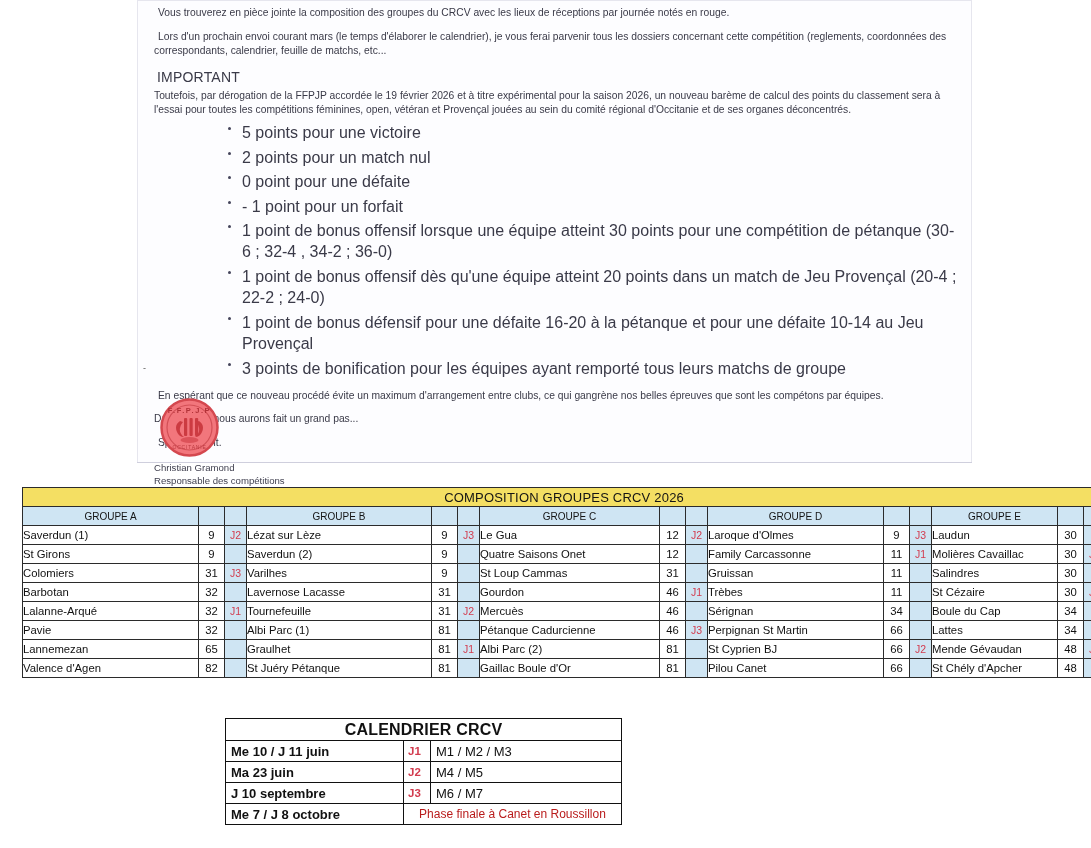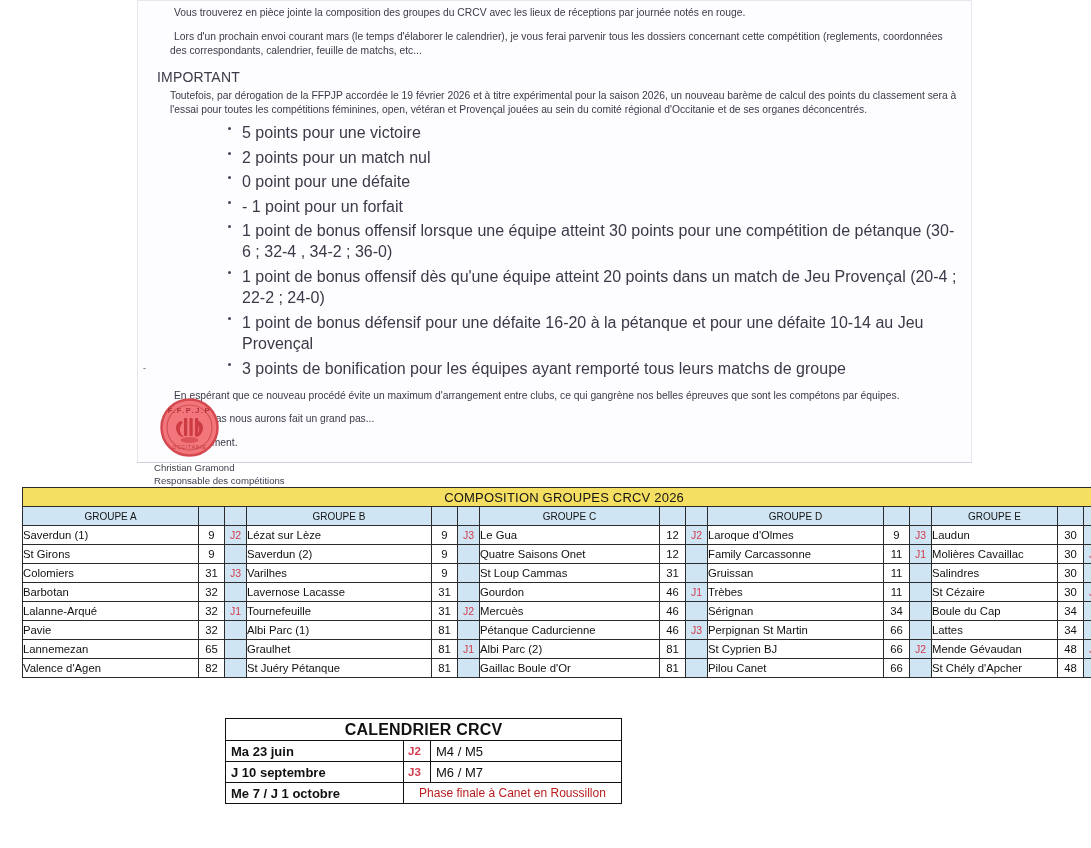--- a/index.html
+++ b/index.html
@@ -23,21 +23,21 @@
     content:"";
     position:absolute;left:0;right:0;bottom:0;height:1px;background:#cfcfdd;
   }
   .letter-body{
     position:absolute;
     left:17px; top:0px; right:14px;
     color:#3a3a48;
     font-size:10.3px;
     line-height:1.42;
   }
-  .para{margin:0 0 9px 16px;}
+  .para{margin:0 0 9px 0;}
   .para.tight{margin-bottom:4px;}
   .indent{text-indent:4px;}
   .p-first{margin-top:6px;}
   .important-label{margin:0 0 1px 3px;font-size:14px;letter-spacing:.2px;}
   ul.bullets{
     margin:4px 0 10px 0;
     padding-left:88px;
     list-style:none;
   }
   ul.bullets li{
@@ -425,27 +425,32 @@
   <colgroup>
     <col class="cc-date">
       <col class="cc-j">
       <col class="cc-m">
   </colgroup>
   <tbody>
     <tr>
       <td class="cal-title" colspan="3">CALENDRIER CRCV</td>
     </tr>
     <tr>
+      <td class="cal-date">Me 10 / J 11 juin</td>
+      <td class="cal-j">J1</td>
+      <td class="cal-m">M1 / M2 / M3</td>
+    </tr>
+    <tr>
       <td class="cal-date">Ma 23 juin</td>
       <td class="cal-j">J2</td>
       <td class="cal-m">M4 / M5</td>
     </tr>
     <tr>
       <td class="cal-date">J 10 septembre</td>
       <td class="cal-j">J3</td>
       <td class="cal-m">M6 / M7</td>
     </tr>
     <tr>
-      <td class="cal-date">Me 7 / J 1 octobre</td>
+      <td class="cal-date">Me 7 / J 8 octobre</td>
       <td class="cal-final" colspan="2">Phase finale à Canet en Roussillon</td>
     </tr>
   </tbody>
 </table>
 
 </body></html>

